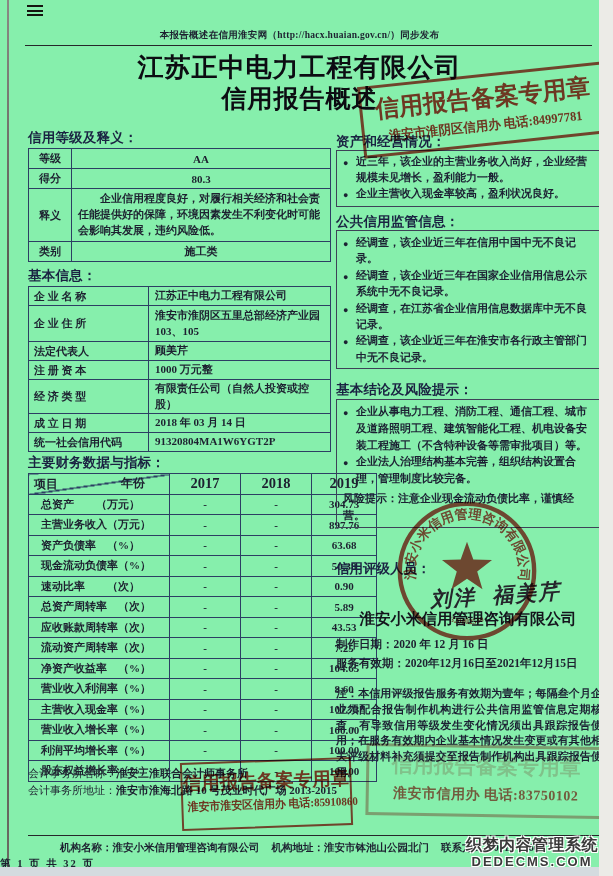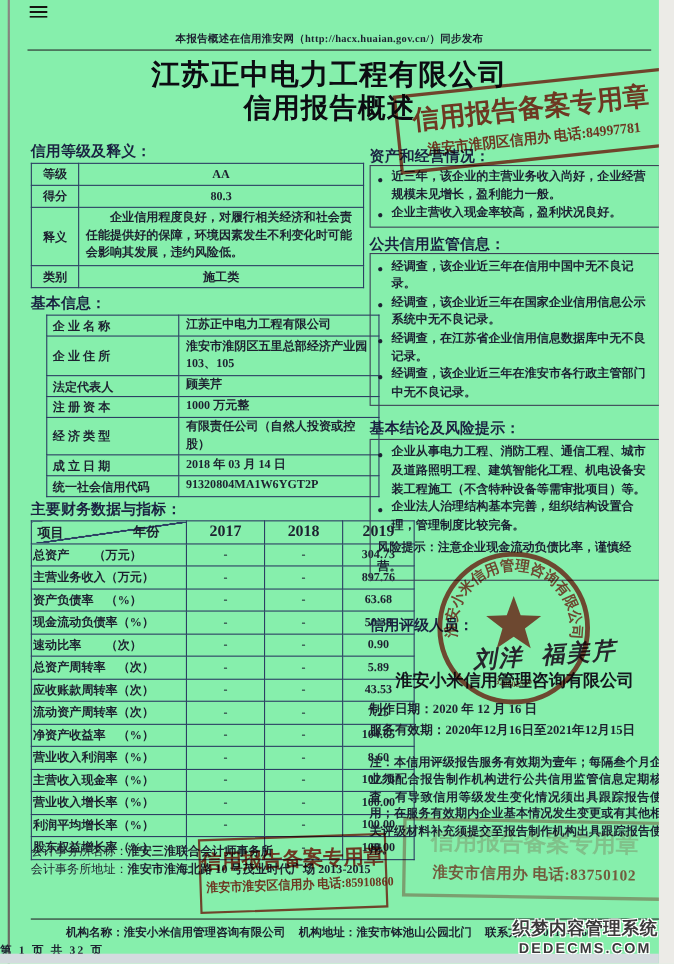--- a/index.html
+++ b/index.html
@@ -31,21 +31,21 @@
   .rating .h17{height:17px;} .rating .h52{height:50px;}
   .rating .meaning{line-height:15.8px;text-indent:2em;padding:2px 6px;margin-left:25px;}
 
   
   .basic .lab{width:110px;padding-left:5px;}
   .basic td{height:16px;}
   .basic .val{padding-left:6px;line-height:15.5px;}
 
   
   .fin td{height:17.5px;}
-  .fin .lab{width:140px;padding-left:1px;}
+  .fin .lab{width:140px;padding-left:12px;}
   .fin .num{text-align:center;}
   .fin .yr{text-align:center;font-size:14.5px;font-weight:800;}
   .fin .w62{width:62px;} .fin .w56{width:56px;}
   .corner{position:relative;height:30px;padding:0 !important;
      background:linear-gradient(to bottom right,transparent calc(50% - .8px),#2c3e63 calc(50% - .8px),#2c3e63 calc(50% + .8px),transparent calc(50% + .8px));}
   .c-top{position:absolute;top:1px;right:24px;font-weight:800;font-size:12px;margin-left:24px;}
   .c-bot{position:absolute;bottom:1px;left:5px;font-weight:800;font-size:12px;}
 
   .acc-line{position:absolute;left:28px;font-size:11px;white-space:nowrap;font-weight:600;}
   .acc-line b{font-weight:400;}
@@ -134,21 +134,21 @@
       <td class="meaning">企业信用程度良好，对履行相关经济和社会责任能提供好的保障，环境因素发生不利变化时可能会影响其发展，违约风险低。</td>
     </tr>
     <tr>
       <td class="lab h17">类别</td>
       <td class="cen h17">施工类</td>
     </tr>
   </tbody>
     </table>
 
   <div class="sec-h" style="left:28px;top:267px;">基本信息：</div>
-  <table class="tbl basic pos" style="left:42px;top:286px;">
+  <table class="tbl basic pos" style="left:28px;top:286px;">
     <tbody>
         <tr>
       <td class="lab">企 业 名 称</td>
       <td class="val">江苏正中电力工程有限公司</td>
         </tr>
     <tr>
       <td class="lab" style="height:33px;">企 业 住 所</td>
       <td class="val">淮安市淮阴区五里总部经济产业园 103、105</td>
         </tr>
     <tr>

